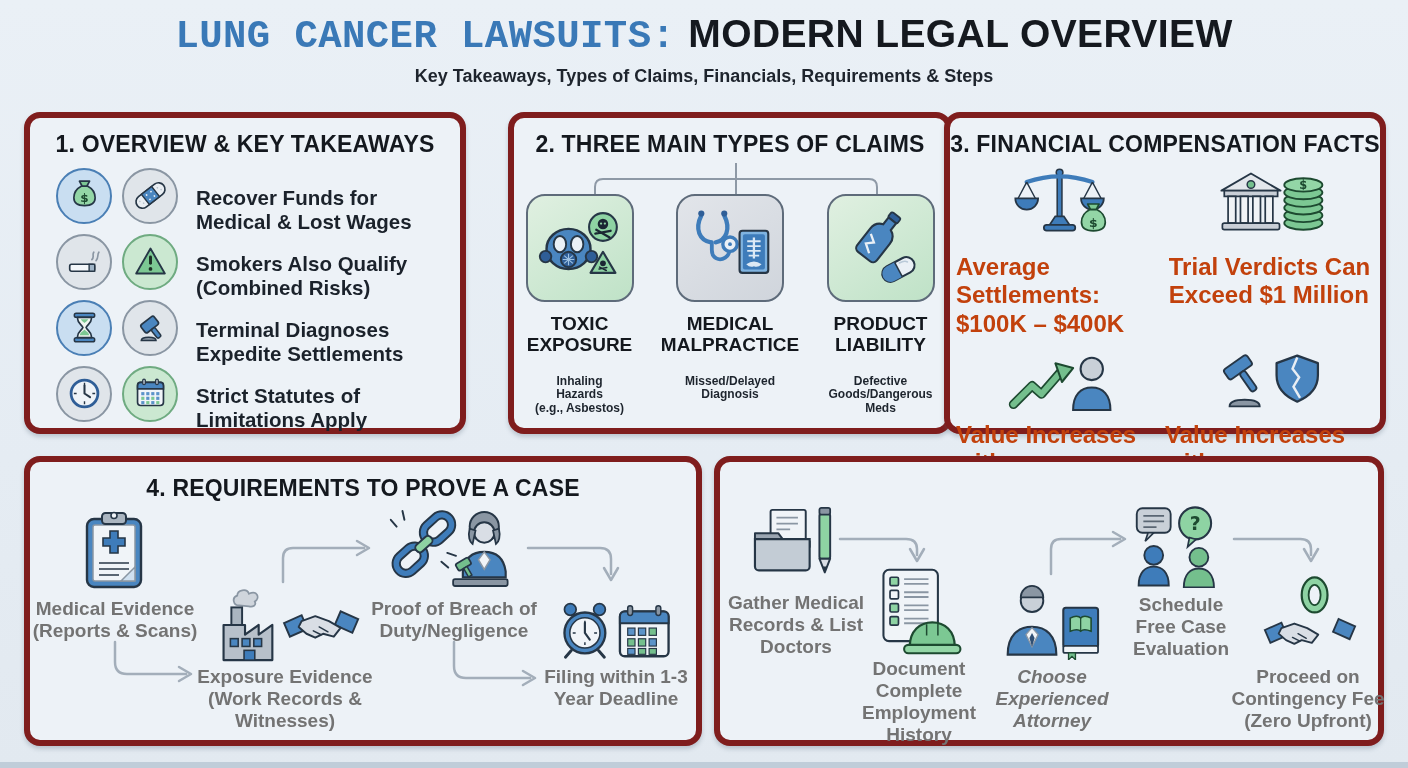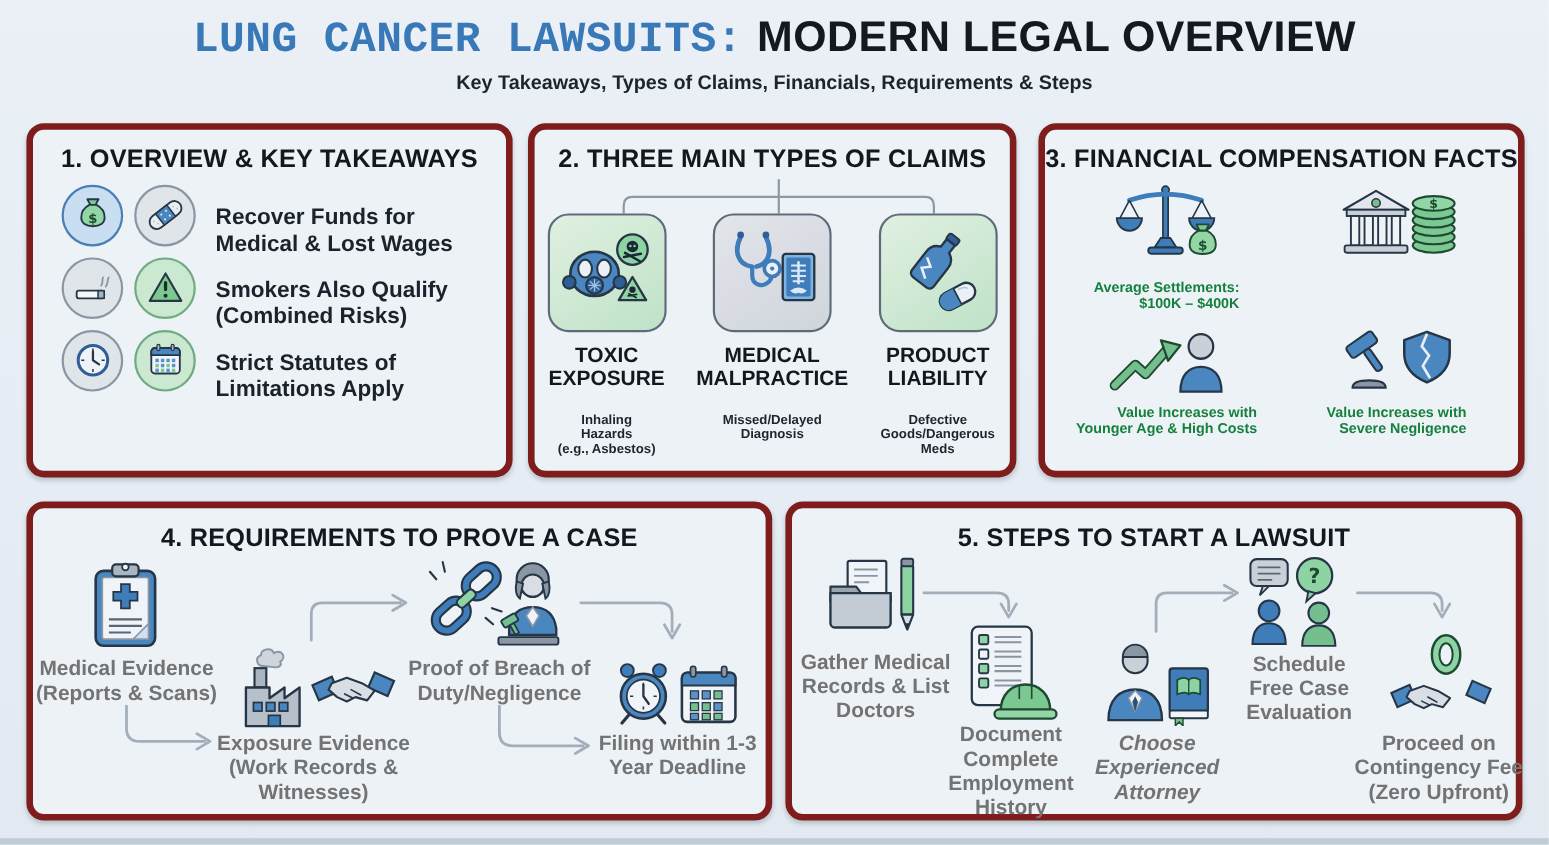--- a/index.html
+++ b/index.html
@@ -16,21 +16,21 @@
   .subtitle { margin-top:7px; font-size:18px; font-weight:600; color:#1e242d; }
 
   .panel {
     position:absolute; background:#edf2f7;
     border:6px solid #7f1d1d; border-radius:16px;
     box-shadow:0 3px 4px rgba(84,100,118,.28);
   }
   .ptitle { text-align:center; font-weight:800; font-size:23px; color:#14181e; margin-top:13px; letter-spacing:.2px; }
 
   #p1 { left:24px;  top:112px; width:442px; height:322px; }
-  #p2 { left:480px; top:112px; width:444px; height:322px; }
+  #p2 { left:508px; top:112px; width:444px; height:322px; }
   #p3 { left:944px; top:112px; width:442px; height:322px; }
   #p4 { left:24px;  top:456px; width:678px; height:290px; }
   #p5 { left:714px; top:456px; width:670px; height:290px; }
 
   
   .p1row { display:flex; align-items:center; margin:9px 0 0 26px; height:57px; }
   .circ { width:56px; height:56px; border-radius:50%; border:2px solid; flex:0 0 auto;
           display:flex; align-items:center; justify-content:center; margin-right:10px; }
   .circ.blue  { background:#c9def1; border-color:#4a7fb5; }
   .circ.gray  { background:#e0e5ea; border-color:#8a96a3; }
@@ -47,21 +47,21 @@
   .claimbox.gray  { background:linear-gradient(145deg,#e2e5ea,#d0d5dc); }
   .claimlabel { margin-top:11px; font-weight:800; font-size:19px; line-height:1.12; white-space:pre-line; color:#14181e; }
   .claimdesc  { margin-top:19px; font-weight:600; font-size:12px; line-height:1.16; white-space:pre-line; color:#1d242d; }
 
   
   .facts { position:absolute; top:44px; left:6px; right:6px; display:grid;
            grid-template-columns:1fr 1fr; row-gap:12px; }
   .fact { display:flex; flex-direction:column; align-items:center; }
   .ficon { height:82px; display:flex; align-items:flex-end; justify-content:center; }
   .fact.r2 .ficon { height:62px; }
-  .ftext { margin-top:9px; font-size:13px; font-weight:700; text-align:right; white-space:pre-line; line-height:1.18; color:#15803d; }
+  .ftext { margin-top:9px; font-size:24px; font-weight:700; text-align:left; white-space:pre-line; line-height:1.18; color:#c2410c; }
 
   
   .node { position:absolute; text-align:center; }
   .ntext { position:absolute; text-align:center; font-size:19px; font-weight:700; white-space:pre-line; line-height:1.16; color:#737373; }
   .arrows { position:absolute; left:0; top:0; pointer-events:none; }
   .arrow  { fill:none; stroke:#a3aeba; stroke-width:2.5; stroke-linecap:round; stroke-linejoin:round; }
 
   .bottomband { position:absolute; left:0; bottom:0; width:100%; height:6px; background:#aebfcd; opacity:.65; }
   svg text { font-family:"DejaVu Sans","Liberation Sans",sans-serif; }
 </style>
@@ -118,20 +118,42 @@
       <svg width="37" height="37" viewBox="0 0 40 40">
           <path d="M20 6 L35.5 33 h-31 Z" fill="#7cc893" stroke="#263646" stroke-width="2" stroke-linejoin="round"></path>
           <rect x="18.4" y="13.5" width="3.2" height="10" rx="1.6" fill="#1c2e24"></rect>
           <circle cx="20" cy="28" r="2" fill="#1c2e24"></circle>
         </svg>
     </span>
     <span class="p1text">Smokers Also Qualify
 (Combined Risks)</span>
   </div>
 
+  <div class="p1row">
+    <span class="circ blue">
+      <svg width="37" height="37" viewBox="0 0 40 40">
+          <rect x="9" y="4.5" width="22" height="4.5" rx="2" fill="#4a86c0" stroke="#263646" stroke-width="1.6"></rect>
+          <rect x="9" y="31" width="22" height="4.5" rx="2" fill="#4a86c0" stroke="#263646" stroke-width="1.6"></rect>
+          <path d="M12.5 9 h15 v1.5 c0 4.5-4.5 6.5-5.8 9.5 c1.3 3 5.8 5 5.8 9.5 V31 h-15 v-1.5 c0-4.5 4.5-6.5 5.8-9.5 c-1.3-3-5.8-5-5.8-9.5z" fill="#eef5f0" stroke="#263646" stroke-width="1.8"></path>
+          <path d="M15 28.5 h10 c0-3-3.5-4.5-5-6 c-1.5 1.5-5 3-5 6z" fill="#7cc893"></path>
+          <path d="M16 11 h8 c-1 2-3 3-4 4 c-1-1-3-2-4-4z" fill="#7cc893"></path>
+        </svg>
+    </span>
+    <span class="circ gray">
+      <svg width="37" height="37" viewBox="0 0 40 40">
+          <g transform="rotate(-38 20 18)">
+            <rect x="11" y="11" width="18" height="11" rx="2.5" fill="#4a86c0" stroke="#263646" stroke-width="1.8"></rect>
+            <rect x="17.5" y="22" width="5" height="12" rx="2" fill="#4a86c0" stroke="#263646" stroke-width="1.6"></rect>
+          </g>
+          <path d="M10 34 h16 c0-2.5-2-3.5-8-3.5 s-8 1-8 3.5z" fill="#8a96a3" stroke="#263646" stroke-width="1.6"></path>
+        </svg>
+    </span>
+    <span class="p1text">Terminal Diagnoses
+Expedite Settlements</span>
+  </div>
 
   <div class="p1row">
     <span class="circ gray">
       <svg width="37" height="37" viewBox="0 0 40 40">
           <circle cx="20" cy="20" r="14.5" fill="#eef3f8" stroke="#2f5e97" stroke-width="3"></circle>
           <path d="M20 8.5 v3 M20 28.5 v3 M8.5 20 h3 M28.5 20 h3" stroke="#263646" stroke-width="1.5"></path>
           <path d="M20 20 V11.5 M20 20 l6 4" stroke="#263646" stroke-width="2.2" stroke-linecap="round"></path>
         </svg>
     </span>
     <span class="circ green">
@@ -285,20 +307,22 @@
           <rect x="9" y="62" width="60" height="7" rx="2" fill="#c9cfd7" stroke="#263646" stroke-width="1.8"></rect>
           <ellipse cx="94" cy="62" rx="20" ry="7" fill="#7cc893" stroke="#1d4a30" stroke-width="2"></ellipse>
           <ellipse cx="94" cy="54" rx="20" ry="7" fill="#7cc893" stroke="#1d4a30" stroke-width="2"></ellipse>
           <ellipse cx="94" cy="46" rx="20" ry="7" fill="#7cc893" stroke="#1d4a30" stroke-width="2"></ellipse>
           <ellipse cx="94" cy="38" rx="20" ry="7" fill="#7cc893" stroke="#1d4a30" stroke-width="2"></ellipse>
           <ellipse cx="94" cy="30" rx="20" ry="7" fill="#7cc893" stroke="#1d4a30" stroke-width="2"></ellipse>
           <ellipse cx="94" cy="22" rx="20" ry="7" fill="#93d6a6" stroke="#1d4a30" stroke-width="2"></ellipse>
           <text x="94" y="26.5" font-size="12" font-weight="bold" fill="#1d4a30" text-anchor="middle">$</text>
         </svg>
       </div>
+      <div class="ftext">Trial Verdicts Can
+Exceed $1 Million</div>
     </div>
 
     <div class="fact r2">
       <div class="ficon">
         <svg width="110" height="60" viewBox="0 0 118 64">
           <path d="M8 56 L28 36 L38 45 L58 22" fill="none" stroke="#1d4a30" stroke-width="10" stroke-linecap="round" stroke-linejoin="round"></path>
           <path d="M8 56 L28 36 L38 45 L58 22" fill="none" stroke="#74bf8d" stroke-width="6.5" stroke-linecap="round" stroke-linejoin="round"></path>
           <path d="M53 12 L72 17 L60 32 Z" fill="#74bf8d" stroke="#1d4a30" stroke-width="2.2" stroke-linejoin="round"></path>
           <circle cx="92" cy="18" r="12" fill="#c9d0d8" stroke="#263646" stroke-width="2.2"></circle>
           <path d="M72 62 c0-16 8-24 20-24 s20 8 20 24z" fill="#4a86c0" stroke="#263646" stroke-width="2.2"></path>
@@ -423,21 +447,20 @@
 
   <svg class="arrows" width="678" height="290" viewBox="0 0 678 290">
     <path class="arrow" d="M85 180 V200 Q85 212 97 212 H156 M149 205 L161 212 L149 219"></path>
     <path class="arrow" d="M253 120 V96 Q253 86 263 86 H334 M327 79 L339 86 L327 93"></path>
     <path class="arrow" d="M498 86 H570 Q581 86 581 97 V112 M574 106 L581 118 L588 106"></path>
     <path class="arrow" d="M424 180 V204 Q424 216 436 216 H500 M493 209 L505 216 L493 223"></path>
   </svg>
 </div>
 
 <div class="panel" id="p5">
-  <div class="ptitle">5. STEPS TO START A LAWSUIT</div>
 
   <div class="node" style="left:26px; top:42px; width:98px;">
     <svg width="96" height="84" viewBox="0 0 98 86">
       <rect x="24" y="6" width="36" height="34" rx="2" fill="#f0f4f8" stroke="#263646" stroke-width="2"></rect>
       <path d="M30 14 h22 M30 20 h22 M30 26 h14" stroke="#8a96a3" stroke-width="1.8"></path>
       <path d="M8 30 h24 l6 8 h26 v6 h-56z" fill="#9aa5b1" stroke="#263646" stroke-width="2" stroke-linejoin="round"></path>
       <path d="M8 36 h56 v28 a4 4 0 0 1 -4 4 h-48 a4 4 0 0 1 -4 -4z" fill="#c3ccd5" stroke="#263646" stroke-width="2.2"></path>
       <rect x="74" y="10" width="11" height="46" rx="2" fill="#8ed3a3" stroke="#263646" stroke-width="2"></rect>
       <rect x="74" y="4" width="11" height="7" rx="2" fill="#8a96a3" stroke="#263646" stroke-width="1.8"></rect>
       <path d="M74 56 h11 l-5.5 14z" fill="#d9dee5" stroke="#263646" stroke-width="2" stroke-linejoin="round"></path>

